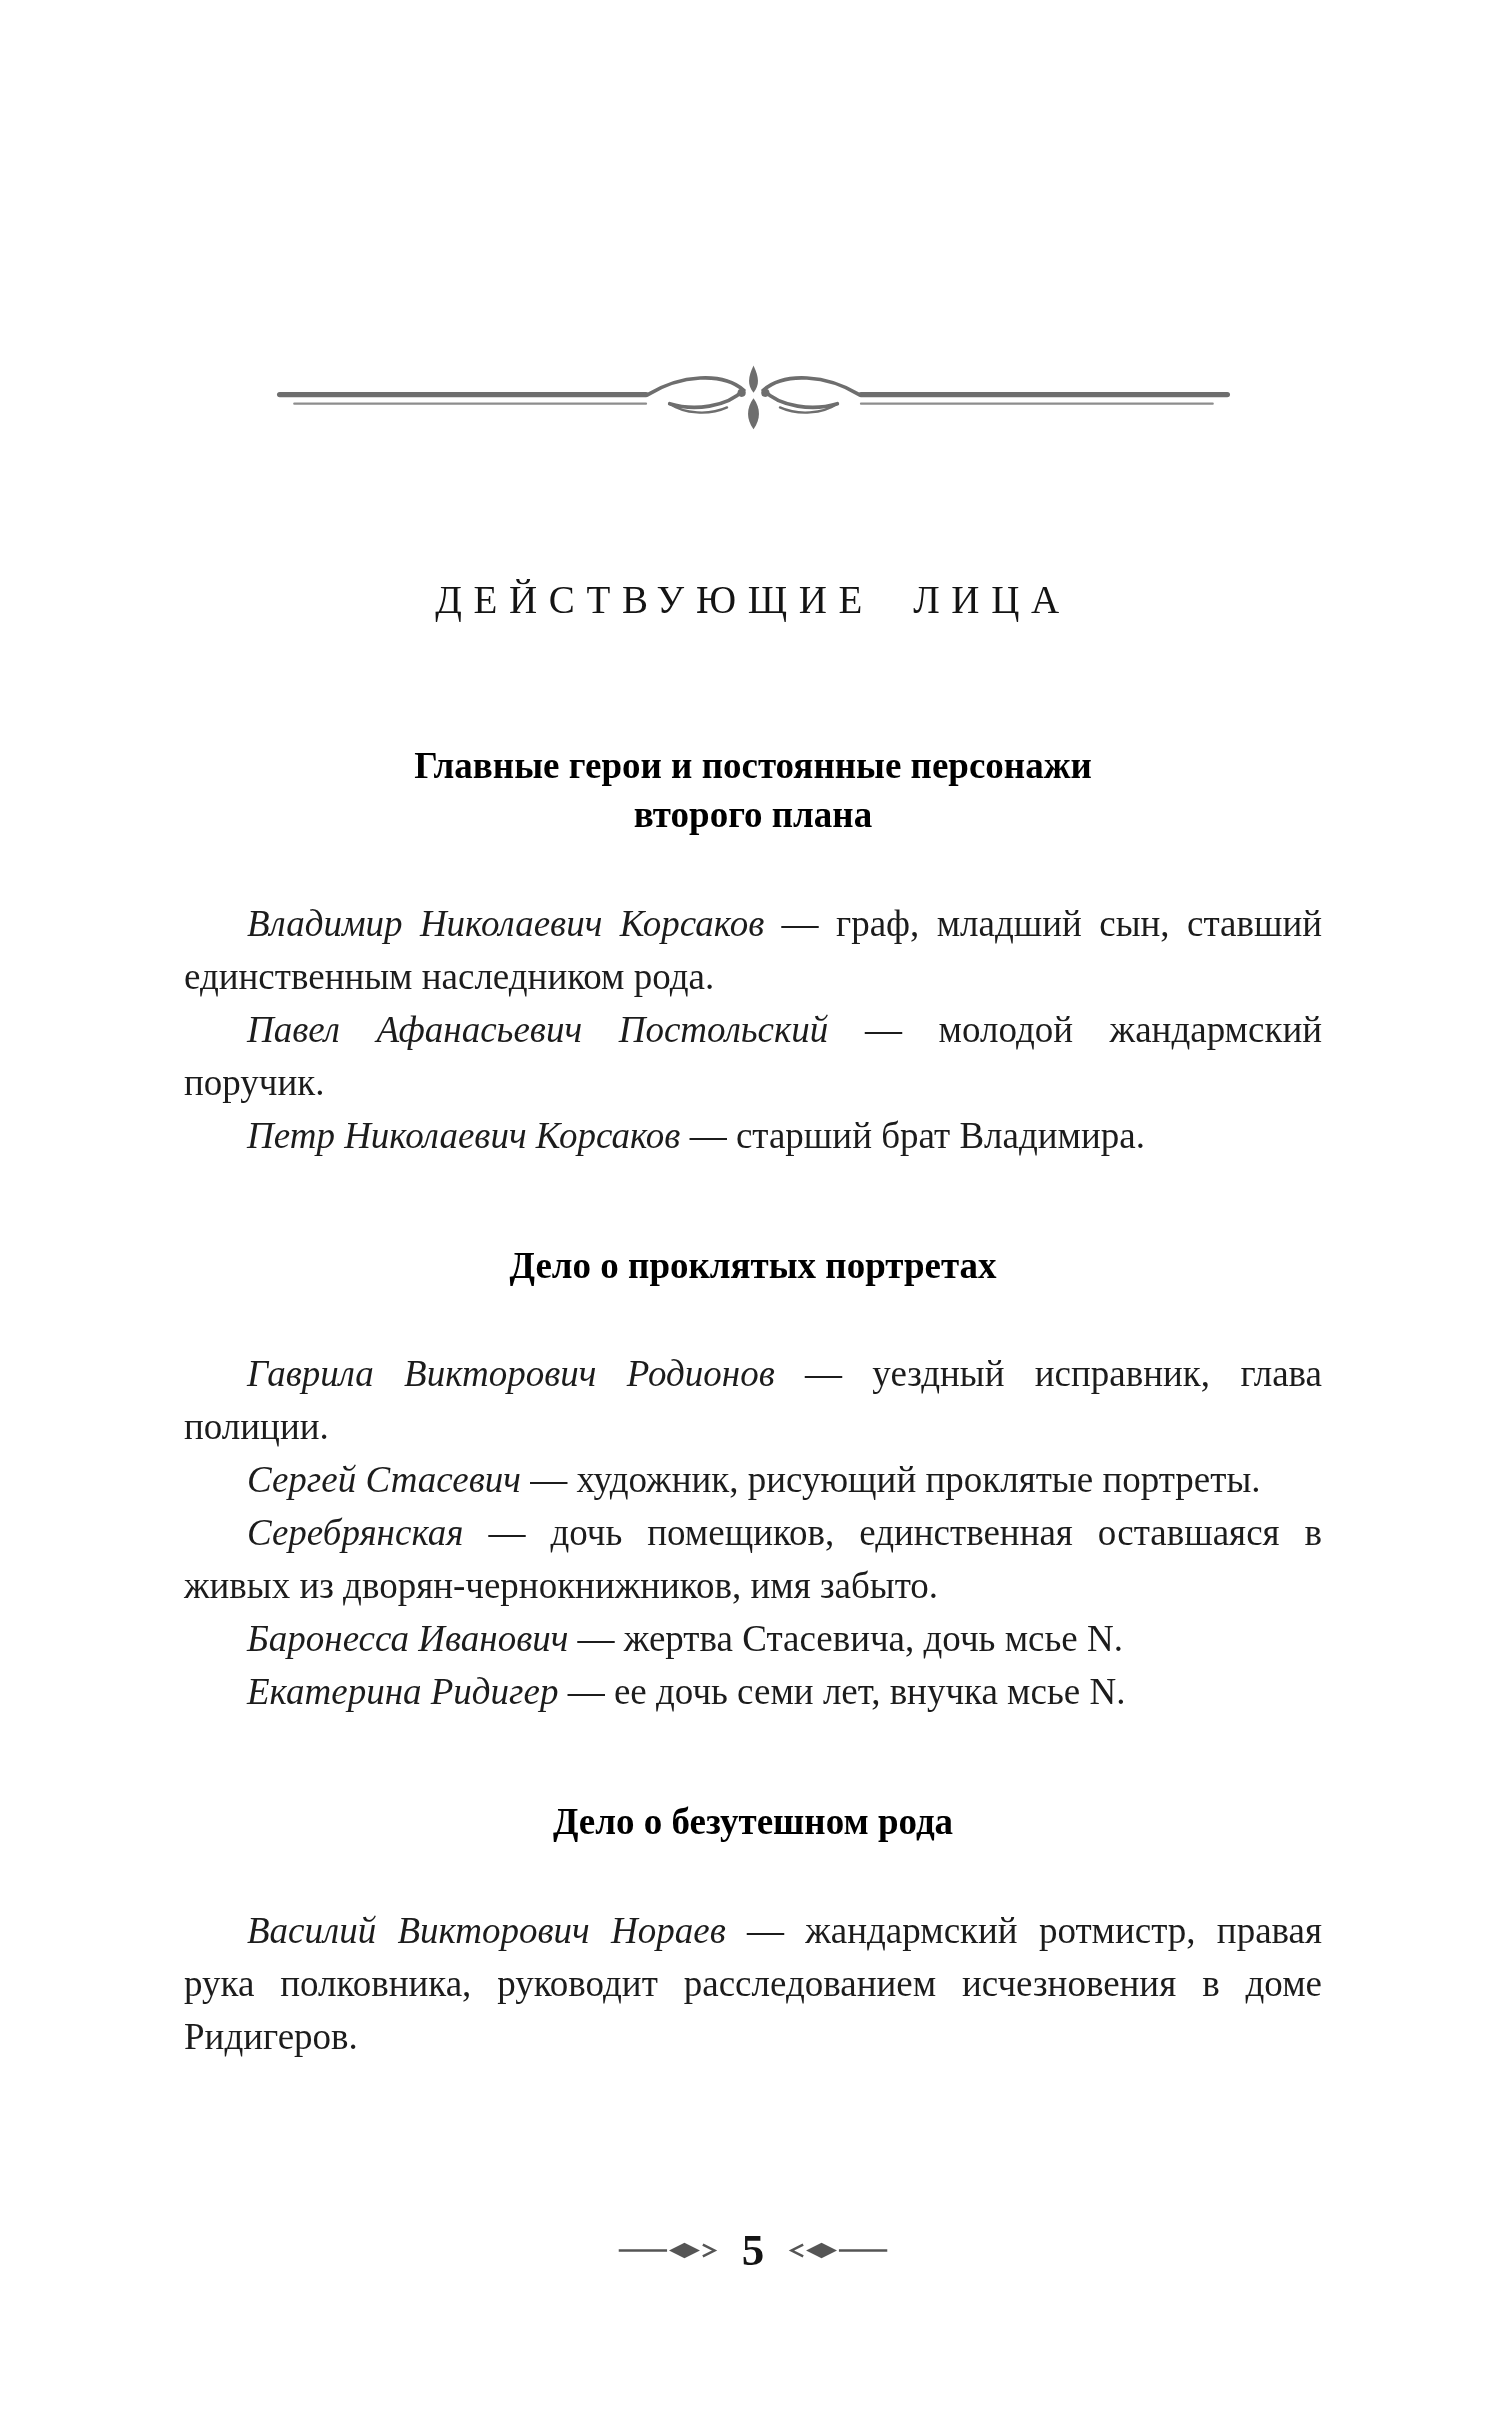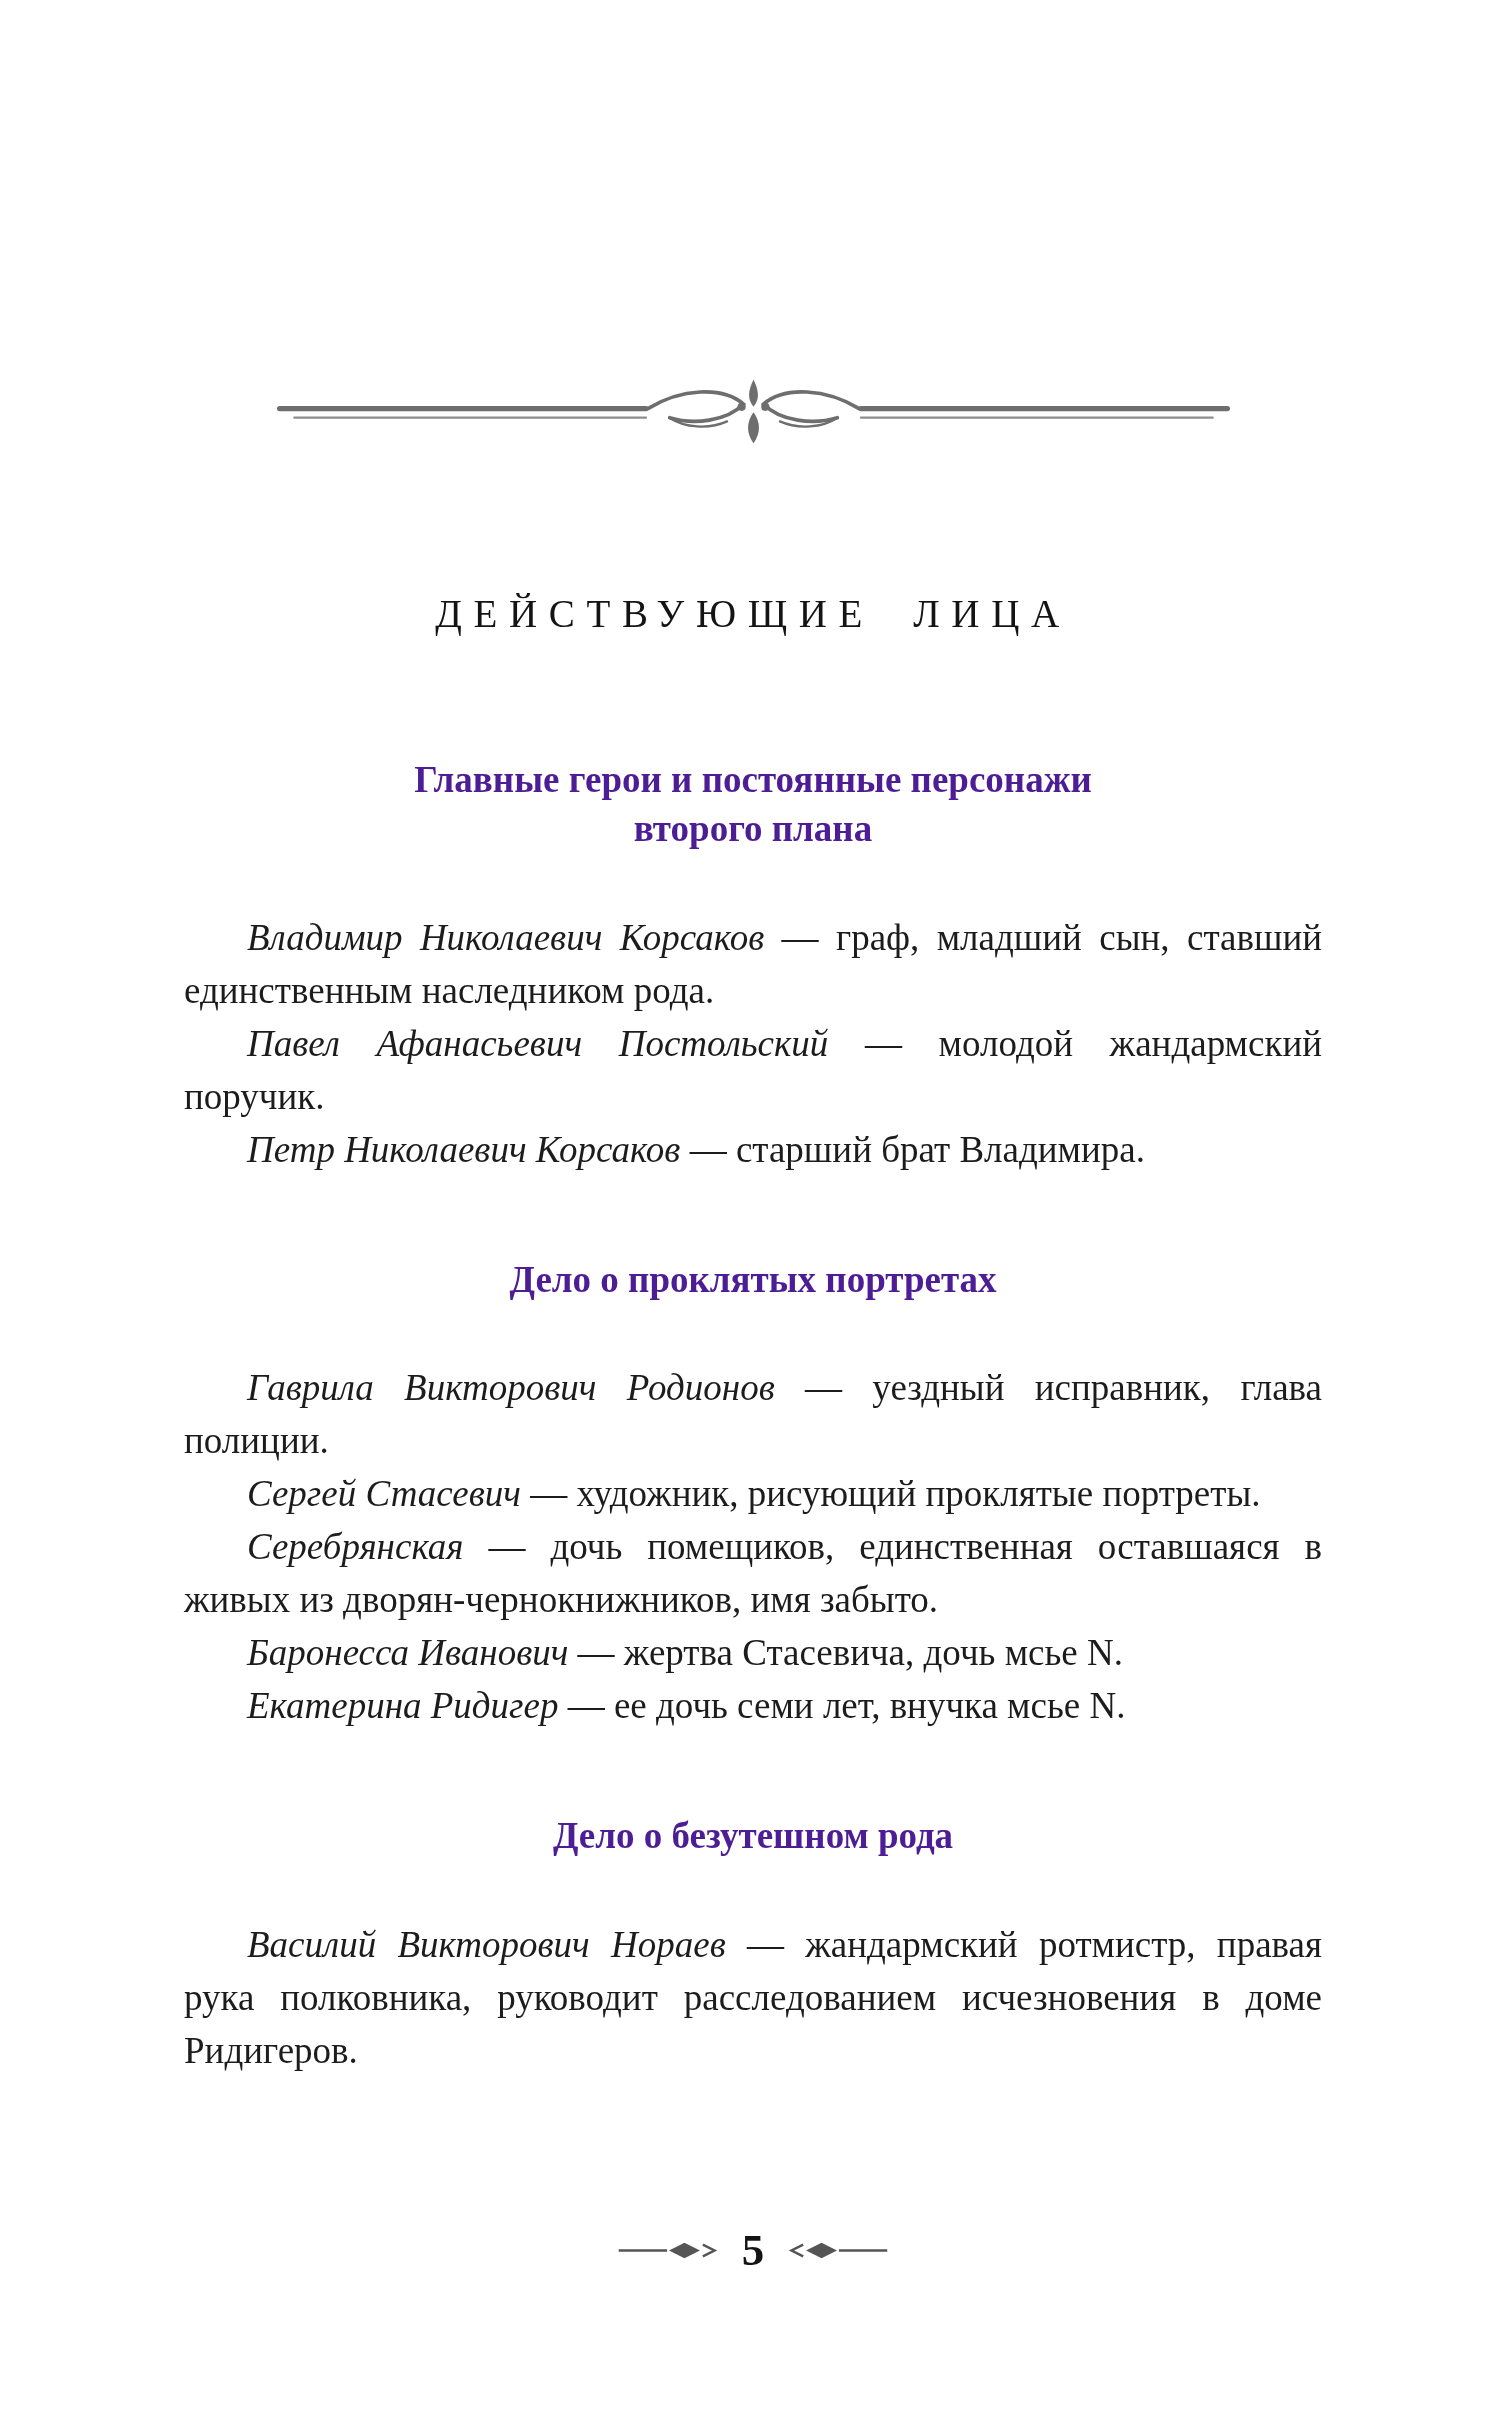--- a/index.html
+++ b/index.html
@@ -7,21 +7,21 @@
     padding: 0;
     background: #ffffff;
   }
   .page {
     position: relative;
     width: 1506px;
     height: 2432px;
     margin: 0 auto;
     background: #ffffff;
     box-sizing: border-box;
-    padding: 16px 184px;
+    padding: 2px 184px;
     font-family: "Liberation Serif", "DejaVu Serif", serif;
     color: #1c1c1c;
     overflow: hidden;
   }
   .ornament-top {
     margin: 358px auto 0 auto;
     width: 1035px;
     height: 82px;
     display: block;
   }
@@ -35,21 +35,21 @@
     word-spacing: 0.45em;
     color: #141414;
   }
   h2.section-heading {
     margin: 80px 0 57px 0;
     text-align: center;
     font-size: 37px;
     font-weight: bold;
     line-height: 1.32;
     white-space: pre-line;
-    color: #4c1d95;
+    color: #000000;
   }
   section.char-section:first-of-type h2.section-heading {
     margin-top: 120px;
   }
   p.entry {
     margin: 0;
     font-size: 37px;
     line-height: 53px;
     text-align: justify;
     text-indent: 63px;

